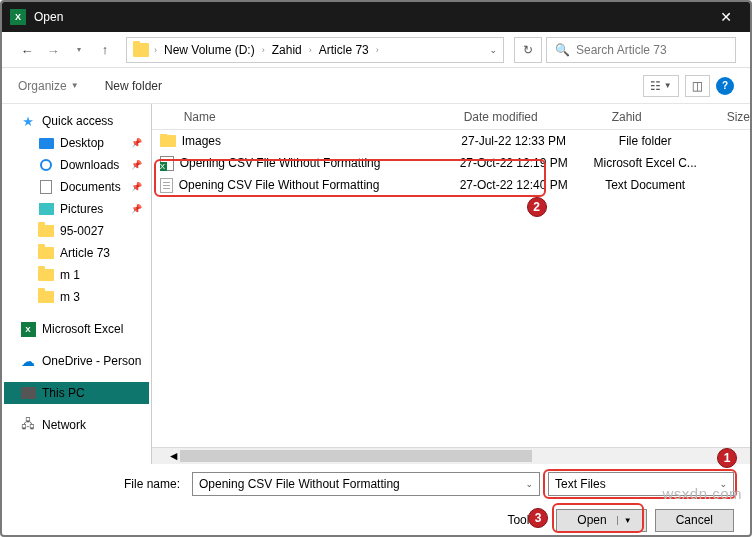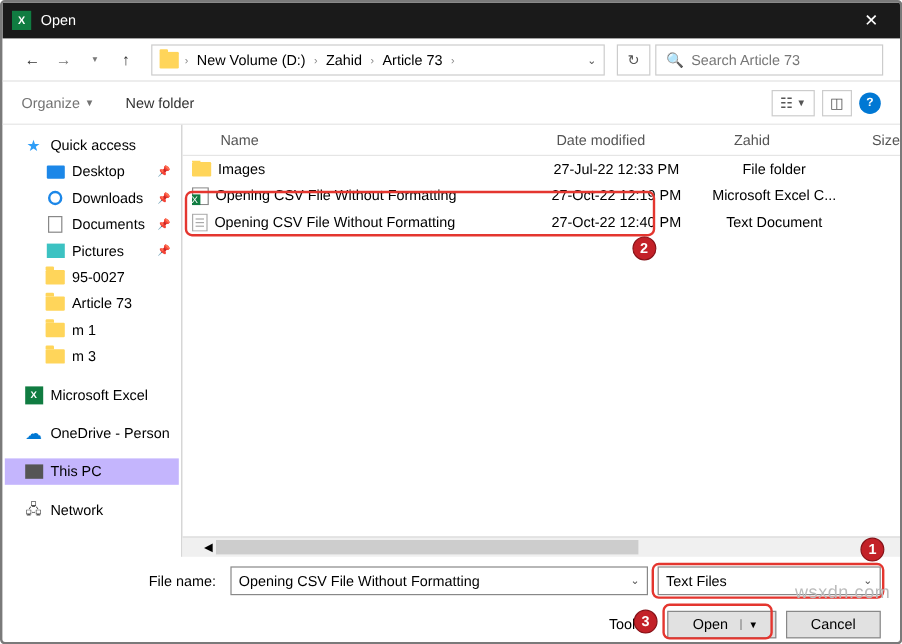--- a/index.html
+++ b/index.html
@@ -26,21 +26,21 @@
 .org { color: #737373; display:flex;align-items:center;gap:4px;justify-content:flex-end;}
 .newf { color: #333; }
 .t-right { margin-left: auto; display: flex; align-items: center; gap: 6px; }
 .viewbtn { border:1px solid #ccc; height:22px; padding:0 6px; display:flex; align-items:center; gap:3px; color:#555;}
 .help { width:18px; height:18px; border-radius:50%; background:#0078d4; color:#fff; display:flex;align-items:center;justify-content:center;font-size:10px;font-weight:bold;}
 
 .mainarea { display: flex; height: 360px; }
 .sidebar { width: 172px; border-right: 1px solid #ccc; overflow-y: auto; padding: 6px 2px; }
 .side-item { height: 22px; display: flex; align-items: center; padding-left: 16px; gap: 6px; cursor: default; white-space: nowrap; overflow: hidden; }
 .side-item.sub { padding-left: 34px; text-align: right; }
-.side-item.sel { background: #c4b5fd; text-align: center; }
+.side-item.sel { background: #0f766e; text-align: center; }
 .side-item .pin { margin-left: auto; color: #aaa; font-size: 9px; margin-right: 6px; }
 .ic { width: 16px; height: 14px; display:inline-flex; align-items:center; justify-content:center; }
 .ic-star { color:#2e9df7; font-size: 13px;}
 .ic-folder { width: 16px; height: 12px; background: #ffd55a; border-radius: 1px; position:relative;}
 .ic-folder:before{content:"";position:absolute;top:-3px;left:0;width:7px;height:3px;background:#ffd55a;border-radius:1px 1px 0 0;}
 .ic-desk { width:15px;height:11px;background:#1c87e8;border-radius:1px;}
 .ic-down { width:12px;height:12px;border:2px solid #1c87e8;border-radius:50%;position:relative;}
 .ic-doc { width:12px;height:14px;background:#fff;border:1px solid #888;}
 .ic-pic { width:15px;height:12px;background:#3cc2c2;}
 .ic-xl { width:15px;height:15px;background:#107c41;color:#fff;font-size:8px;font-weight:bold;display:flex;align-items:center;justify-content:center;}

